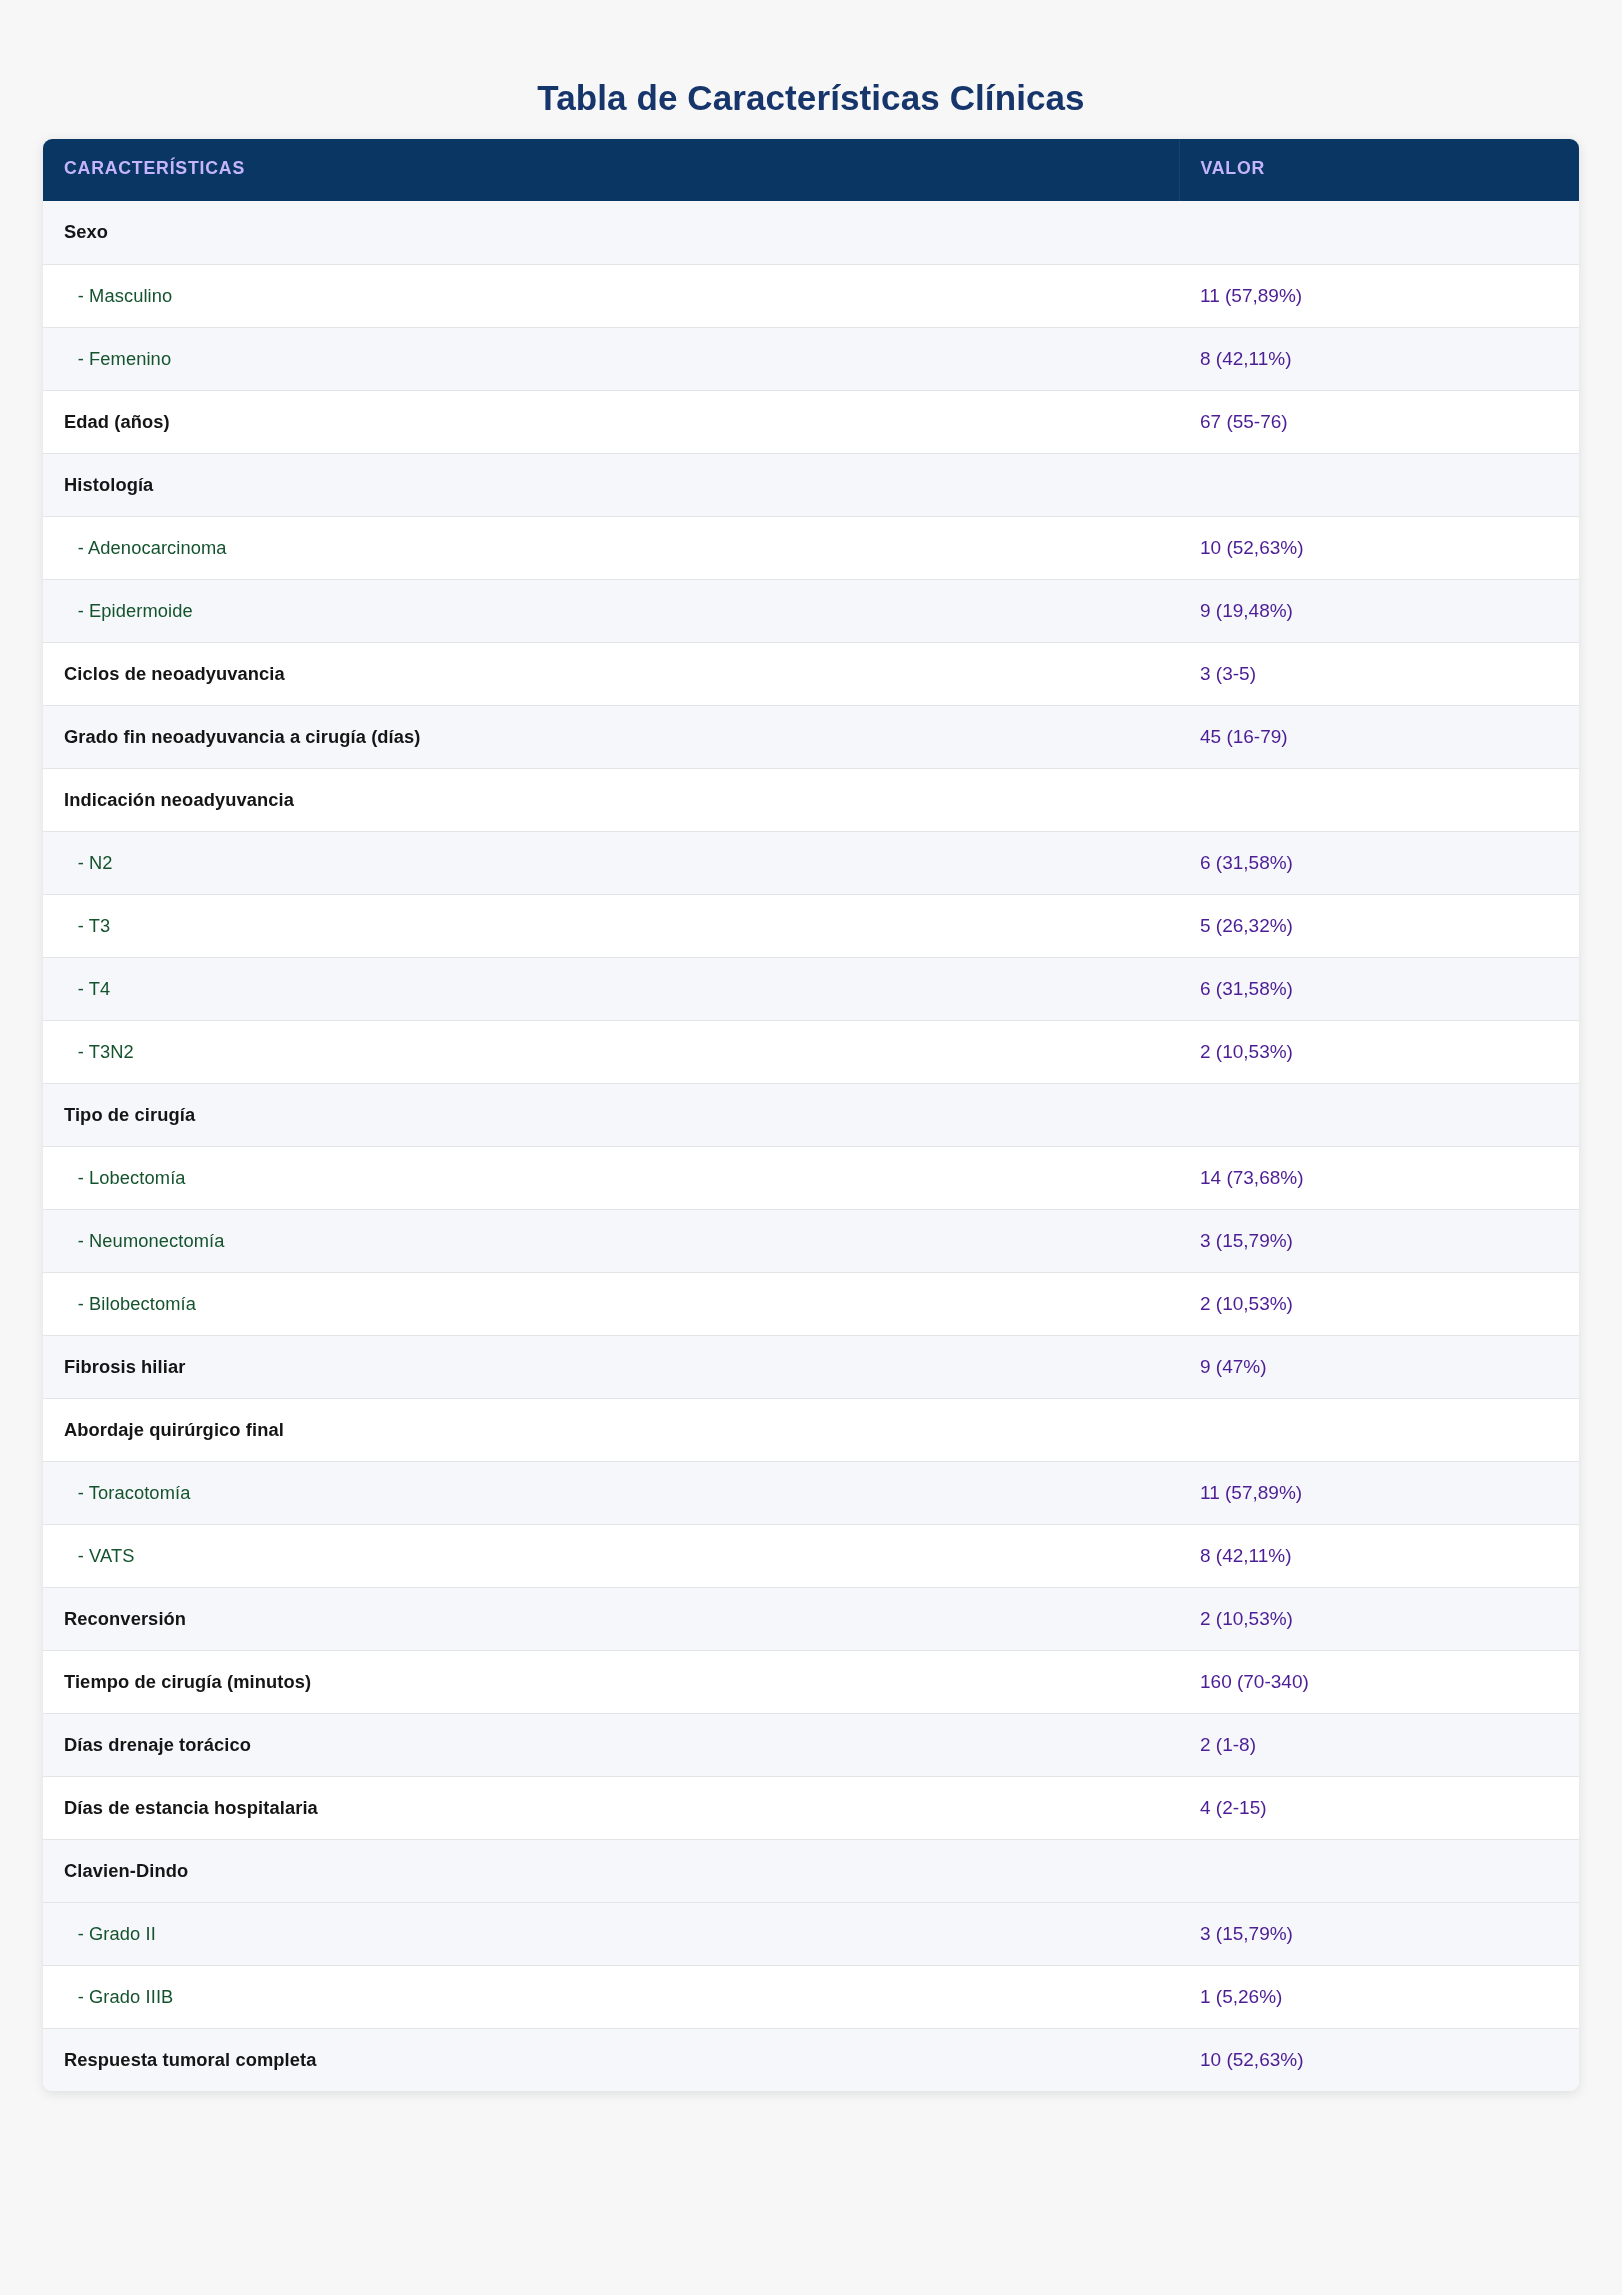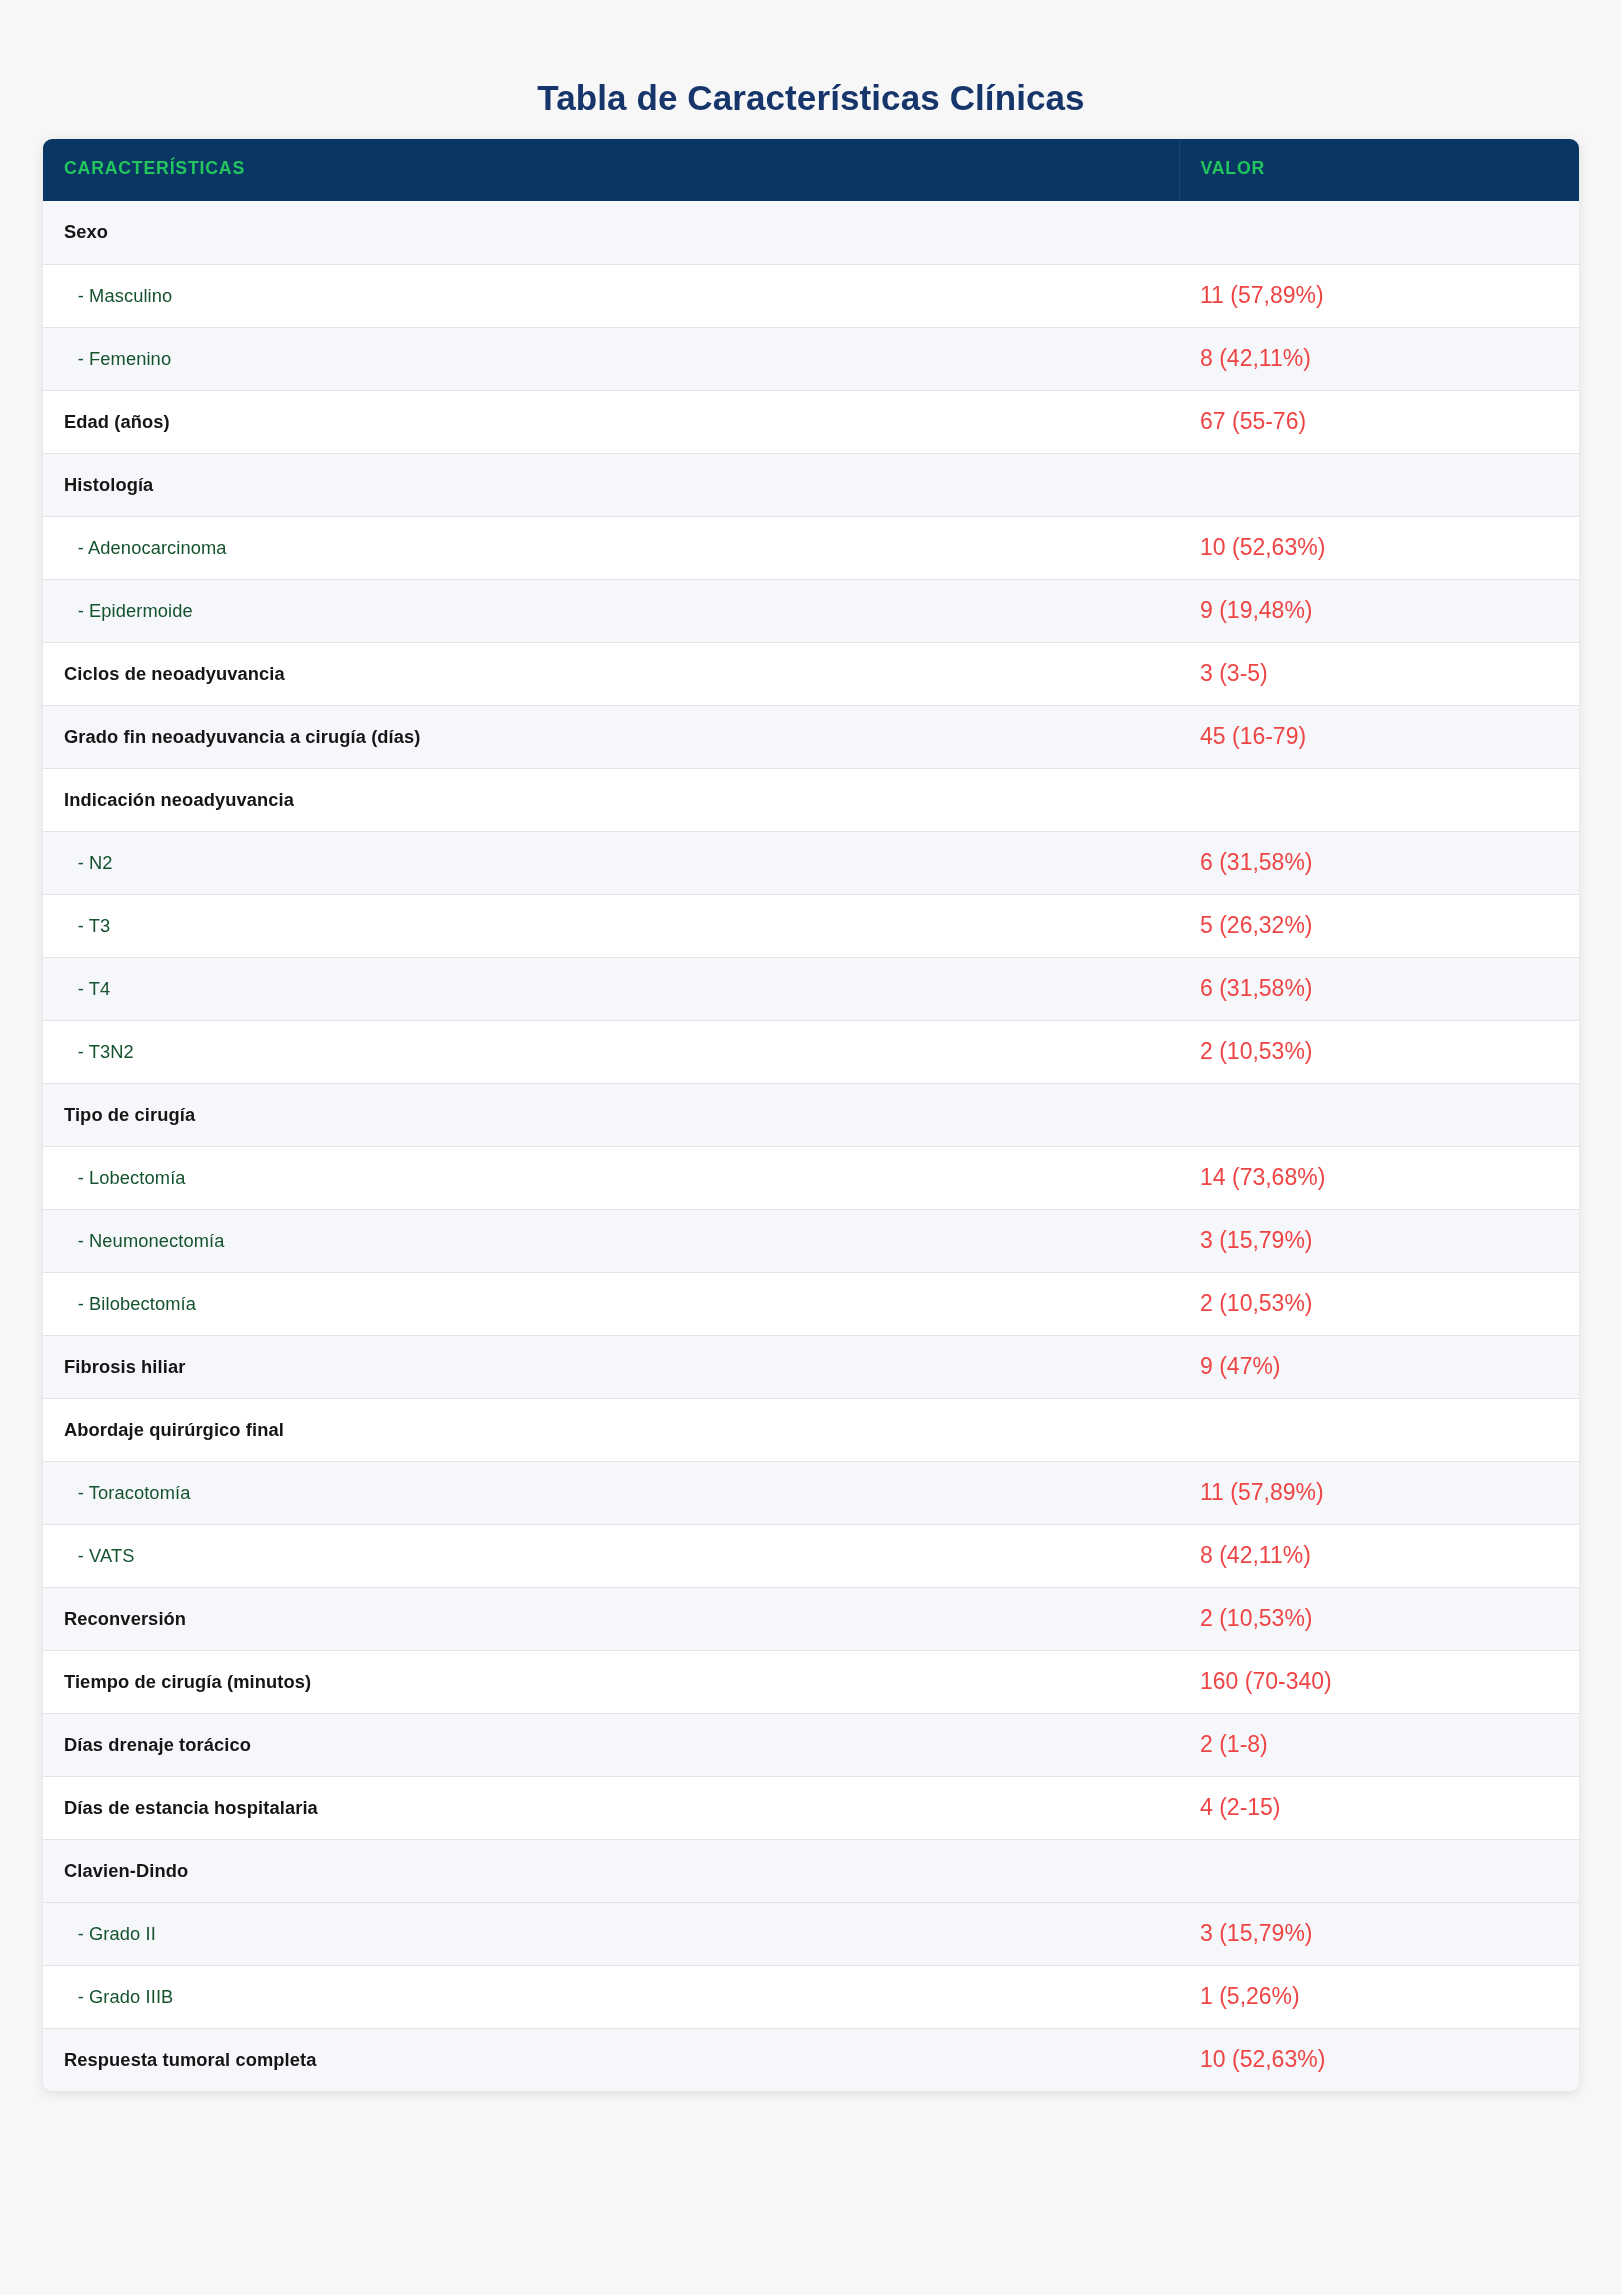--- a/index.html
+++ b/index.html
@@ -50,21 +50,21 @@
     width: 100%;
     border-collapse: collapse;
     table-layout: fixed;
   }
 
   table.clin-table col.col-feature { width: 1136px; }
   table.clin-table col.col-value   { width: 400px;  }
 
   thead th {
     background: #0a3663;
-    color: #22c55e;
+    color: #c4b5fd;
     font-size: 17.7px;
     font-weight: 700;
     letter-spacing: 0.8px;
     text-align: left;
     height: 62px;
     padding: 0 0 4px 21px;
     vertical-align: middle;
     box-sizing: border-box;
   }
   thead th.th-value {
@@ -88,22 +88,22 @@
     padding: 0;
   }
 
   td.cell-feature {
     padding-left: 21px;
     font-size: 18.3px;
     margin-top: 44px;
   }
   td.cell-value {
     padding-left: 21px;
-    font-size: 23px;
-    color: #ef4444;
+    font-size: 19px;
+    color: #4c1d95;
   }
 
   .feat-main {
     font-weight: 700;
     color: #151515;
     letter-spacing: 0.1px;
   }
   .feat-sub {
     font-weight: 400;
     color: #14532d;

